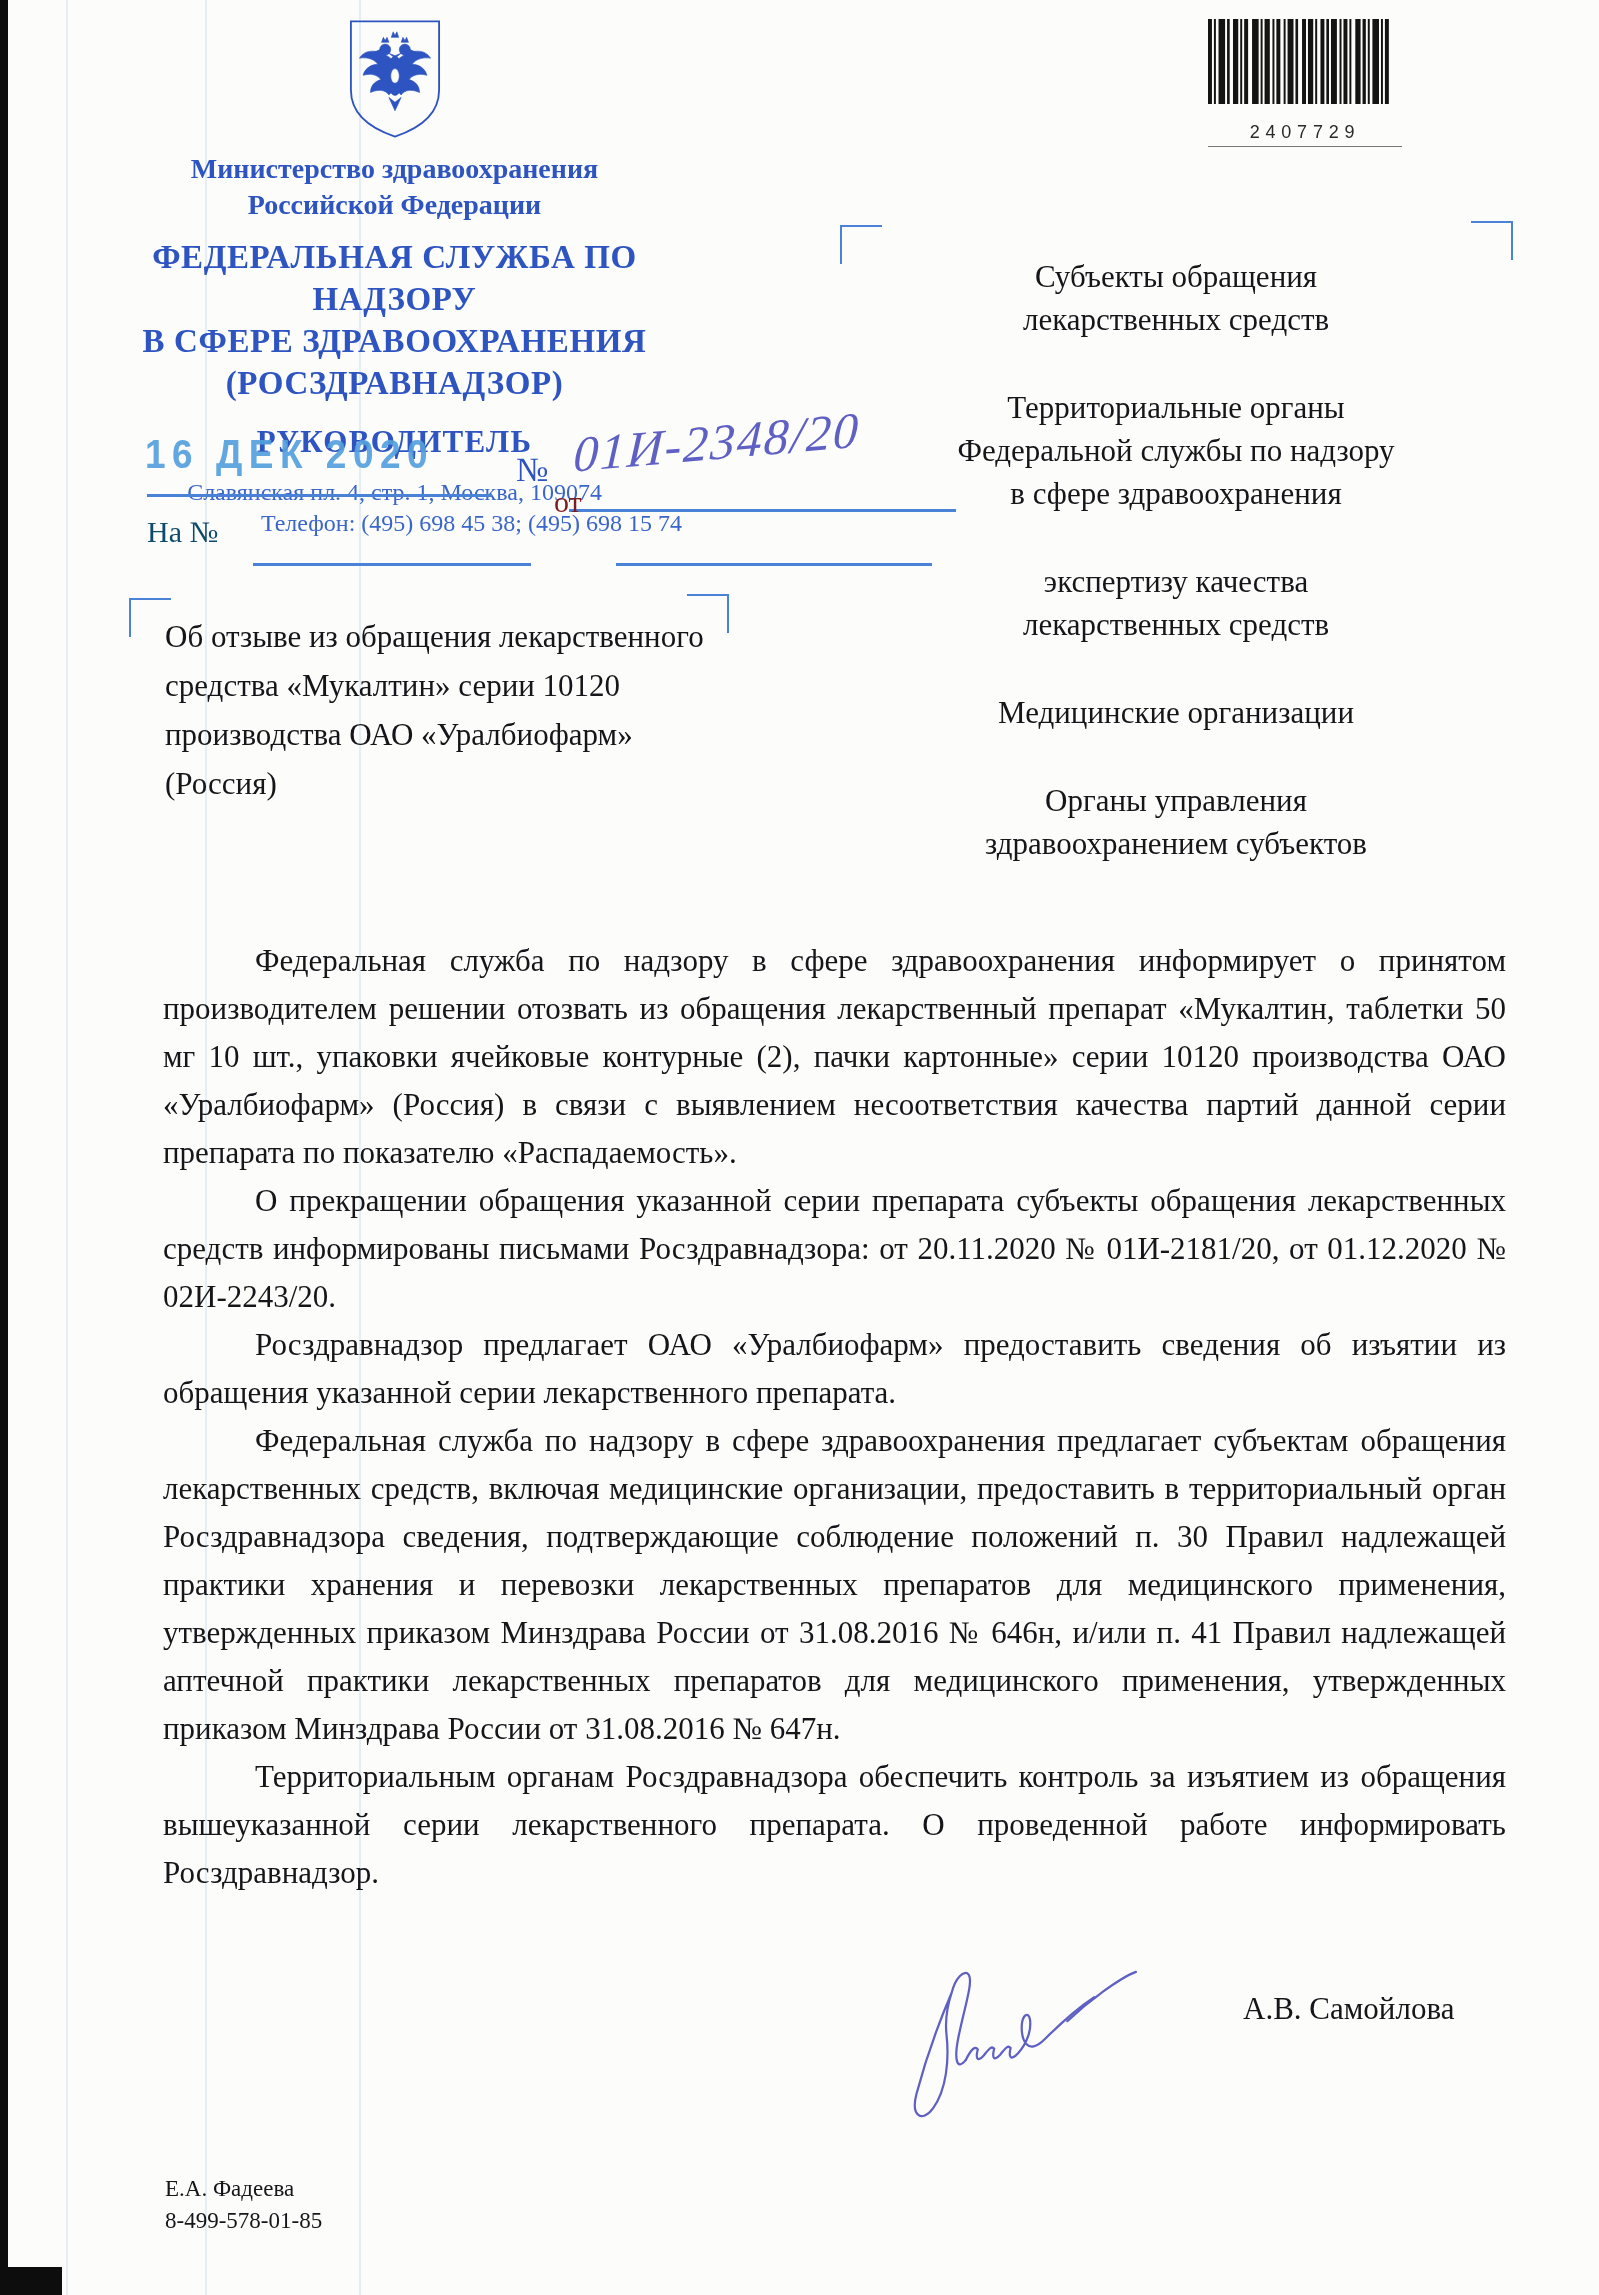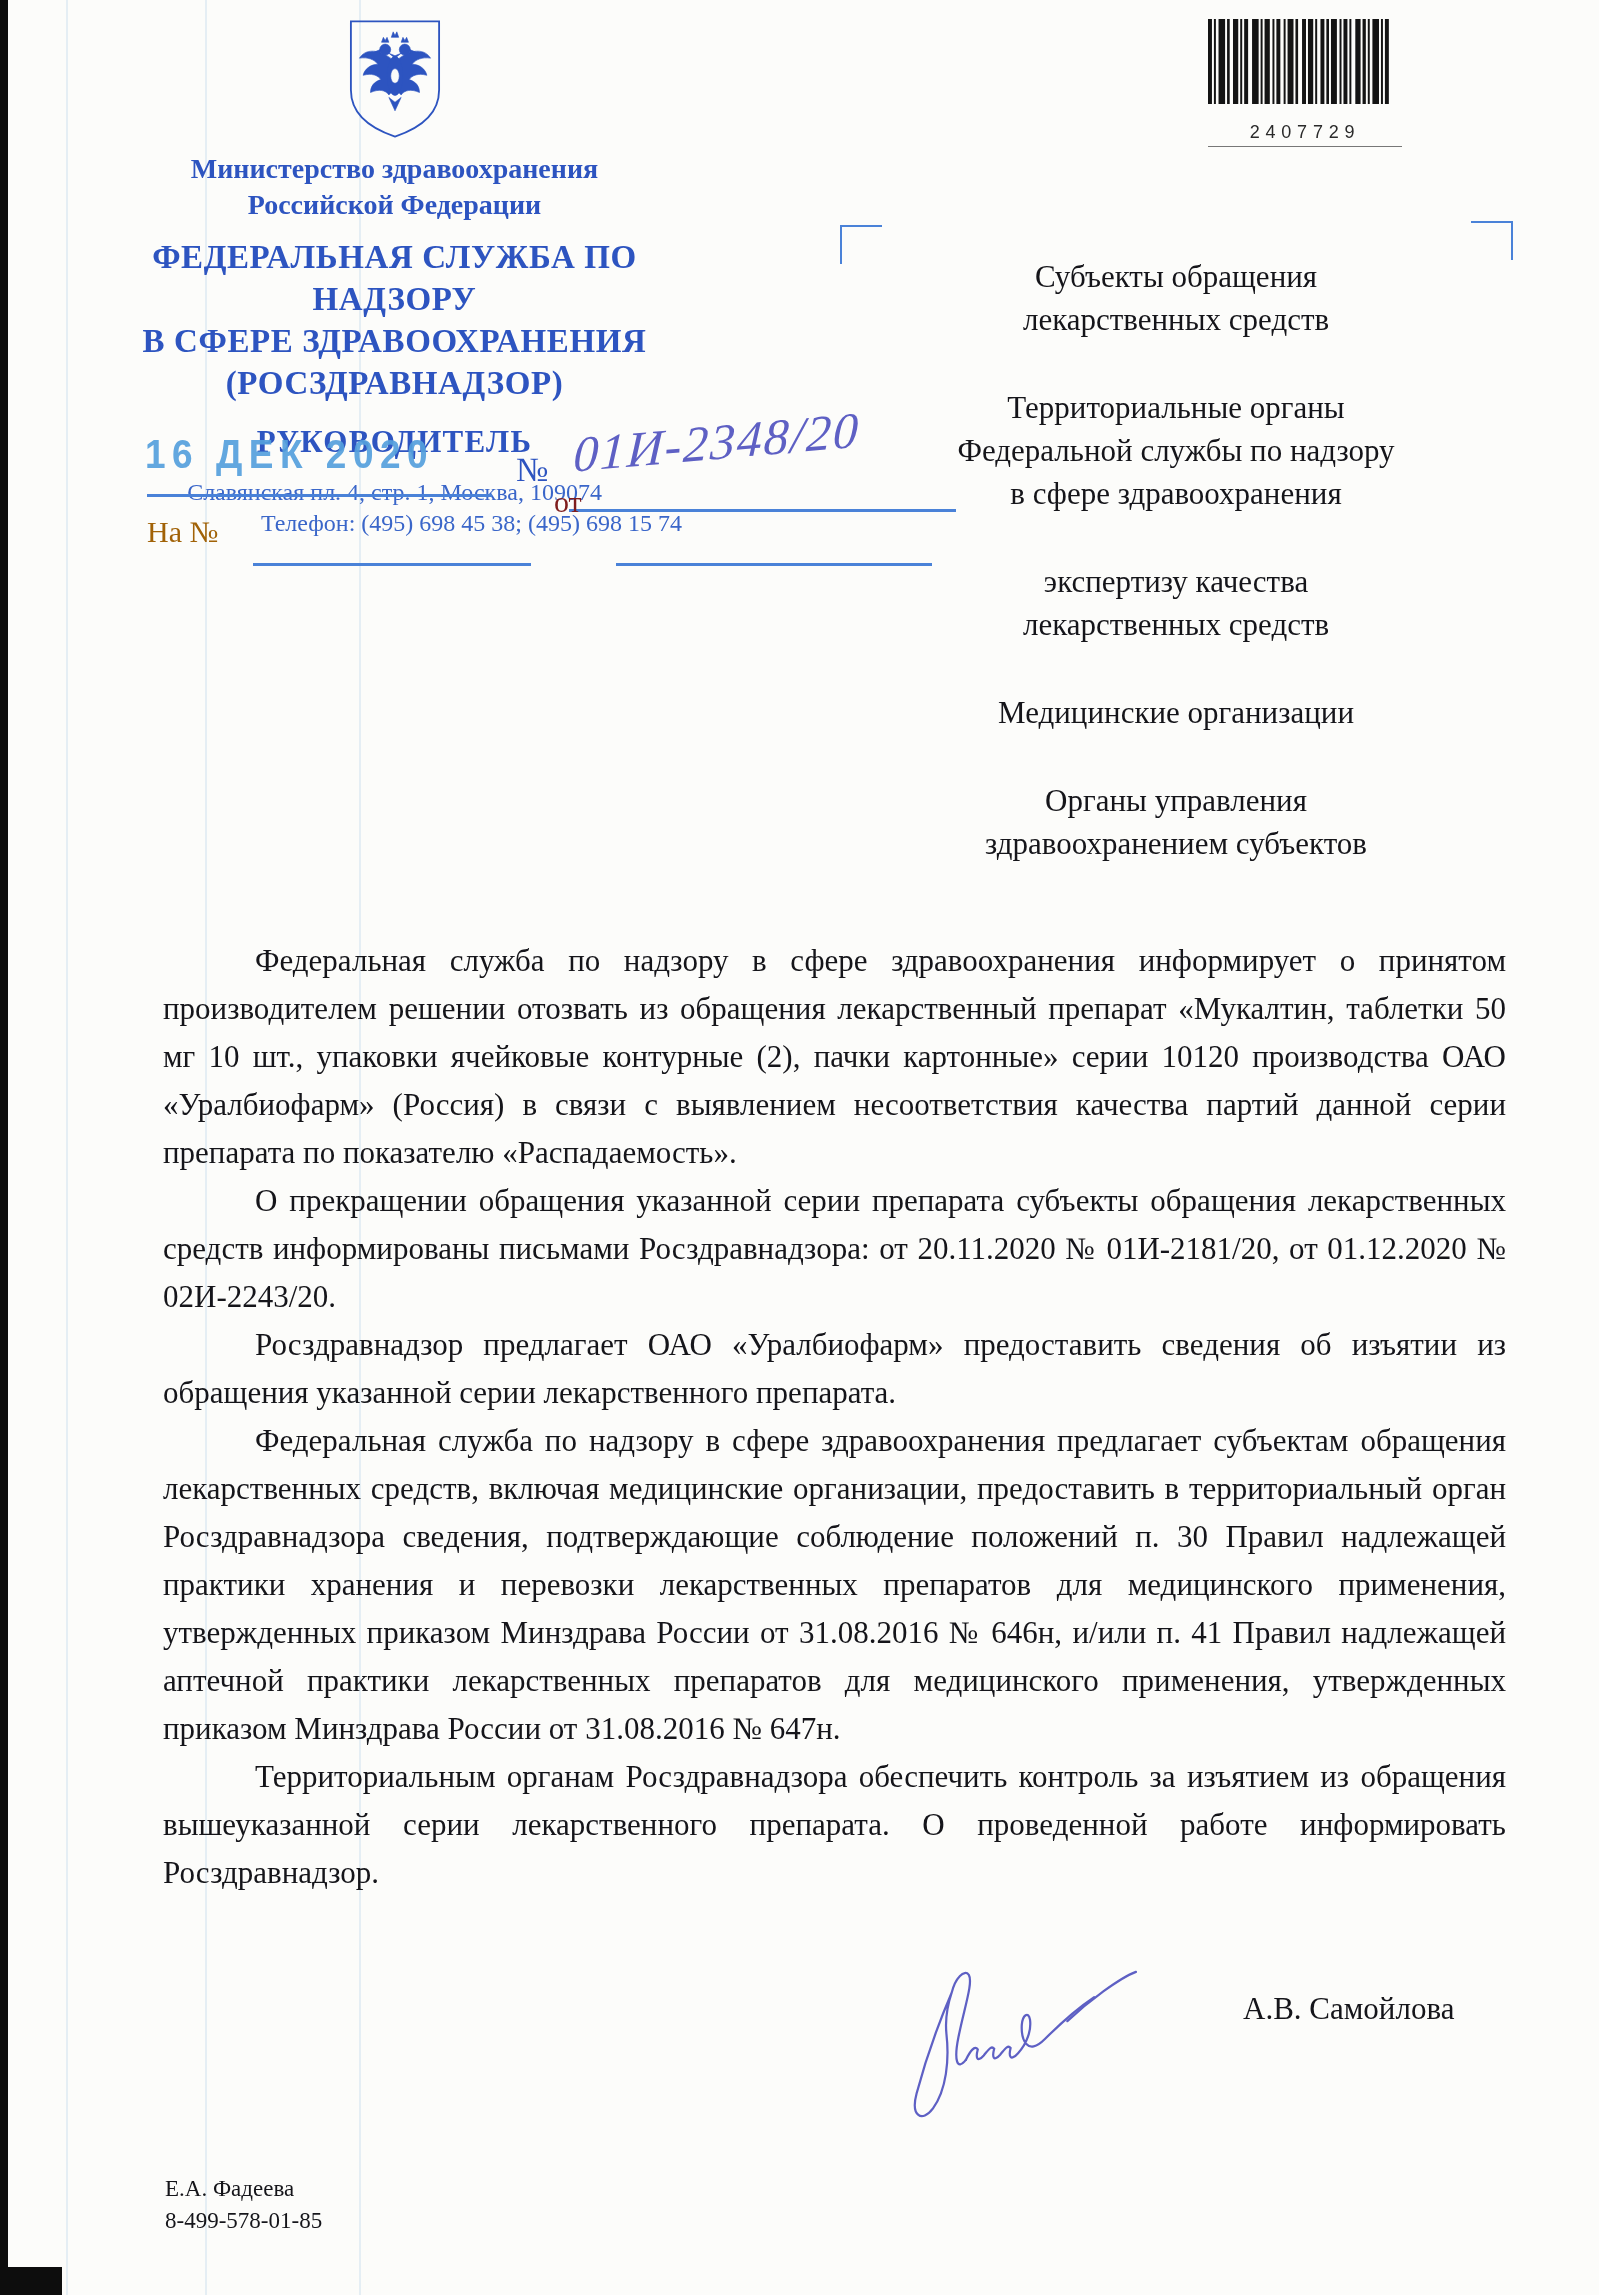--- a/index.html
+++ b/index.html
@@ -27,21 +27,21 @@
   .phone-line{margin-top:3.9px;font-size:24px;color:#3a66c9;text-align:right;}
 
   
   .date-stamp{position:absolute;left:145px;top:434px;font-family:"Liberation Sans","DejaVu Sans",sans-serif;
     font-weight:bold;font-size:37px;color:#55a0dd;letter-spacing:6.5px;transform:scaleY(1.12);opacity:.92;}
   .stamp-underline{position:absolute;left:147px;top:494px;width:345px;height:2.6px;background:#4a82d8;}
   .num-label{position:absolute;left:516px;top:451px;font-size:34px;color:#2d54c0;}
   .handwritten-number{position:absolute;left:573px;top:413px;font-size:50px;font-style:italic;
     color:#5e60c4;transform:rotate(-5deg) skewX(-8deg);letter-spacing:1.9px;white-space:nowrap;}
   .hw-underline{position:absolute;left:569px;top:509px;width:387px;height:2.6px;background:#4a82d8;}
-  .reply-label{position:absolute;left:147px;top:515px;font-size:30px;color:#a16207;}
+  .reply-label{position:absolute;left:147px;top:515px;font-size:30px;color:#0c4a6e;}
   .reply-line1{position:absolute;left:253px;top:563px;width:278px;height:2.6px;background:#4a82d8;}
   .from-label{position:absolute;left:554px;top:485px;font-size:30px;color:#7f1d1d;}
   .reply-line2{position:absolute;left:616px;top:563px;width:316px;height:2.6px;background:#4a82d8;}
 
   
   .barcode-wrap{position:absolute;left:1208px;top:19.4px;width:194px;text-align:center;}
   .barcode-num{font-family:"Liberation Sans","DejaVu Sans",sans-serif;font-size:18px;
     letter-spacing:5.8px;color:#2a2a2a;margin-top:16px;}
   .barcode-base{width:194px;height:1.3px;background:#777;margin-top:2.6px;}
 
@@ -187,20 +187,29 @@
     </div>
     <div class="rec-group">
       <div>Медицинские организации</div>
     </div>
     <div class="rec-group">
       <div>Органы управления</div>
       <div>здравоохранением субъектов</div>
     </div>
   </div>
 
+  <div class="subject">
+    <div class="corner corner-tl"></div>
+    <div class="corner corner-tr"></div>
+    <div class="subject-text">
+      <div>Об отзыве из обращения лекарственного</div>
+      <div>средства «Мукалтин» серии 10120</div>
+      <div>производства ОАО «Уралбиофарм» (Россия)</div>
+    </div>
+  </div>
 
   <div class="body-text">
     <p>Федеральная служба по надзору в сфере здравоохранения информирует о принятом производителем решении отозвать из обращения лекарственный препарат «Мукалтин, таблетки 50 мг 10 шт., упаковки ячейковые контурные (2), пачки картонные» серии 10120 производства ОАО «Уралбиофарм» (Россия) в связи с выявлением несоответствия качества партий данной серии препарата по показателю «Распадаемость».</p>
     <p>О прекращении обращения указанной серии препарата субъекты обращения лекарственных средств информированы письмами Росздравнадзора: от 20.11.2020 № 01И-2181/20, от 01.12.2020 № 02И-2243/20.</p>
     <p>Росздравнадзор предлагает ОАО «Уралбиофарм» предоставить сведения об изъятии из обращения указанной серии лекарственного препарата.</p>
     <p>Федеральная служба по надзору в сфере здравоохранения предлагает субъектам обращения лекарственных средств, включая медицинские организации, предоставить в территориальный орган Росздравнадзора сведения, подтверждающие соблюдение положений п. 30 Правил надлежащей практики хранения и перевозки лекарственных препаратов для медицинского применения, утвержденных приказом Минздрава России от 31.08.2016 № 646н, и/или п. 41 Правил надлежащей аптечной практики лекарственных препаратов для медицинского применения, утвержденных приказом Минздрава России от 31.08.2016 № 647н.</p>
     <p>Территориальным органам Росздравнадзора обеспечить контроль за изъятием из обращения вышеуказанной серии лекарственного препарата. О проведенной работе информировать Росздравнадзор.</p>
   </div>
 
   <svg class="signature-svg" width="426" height="194" viewBox="0 0 400 260">

